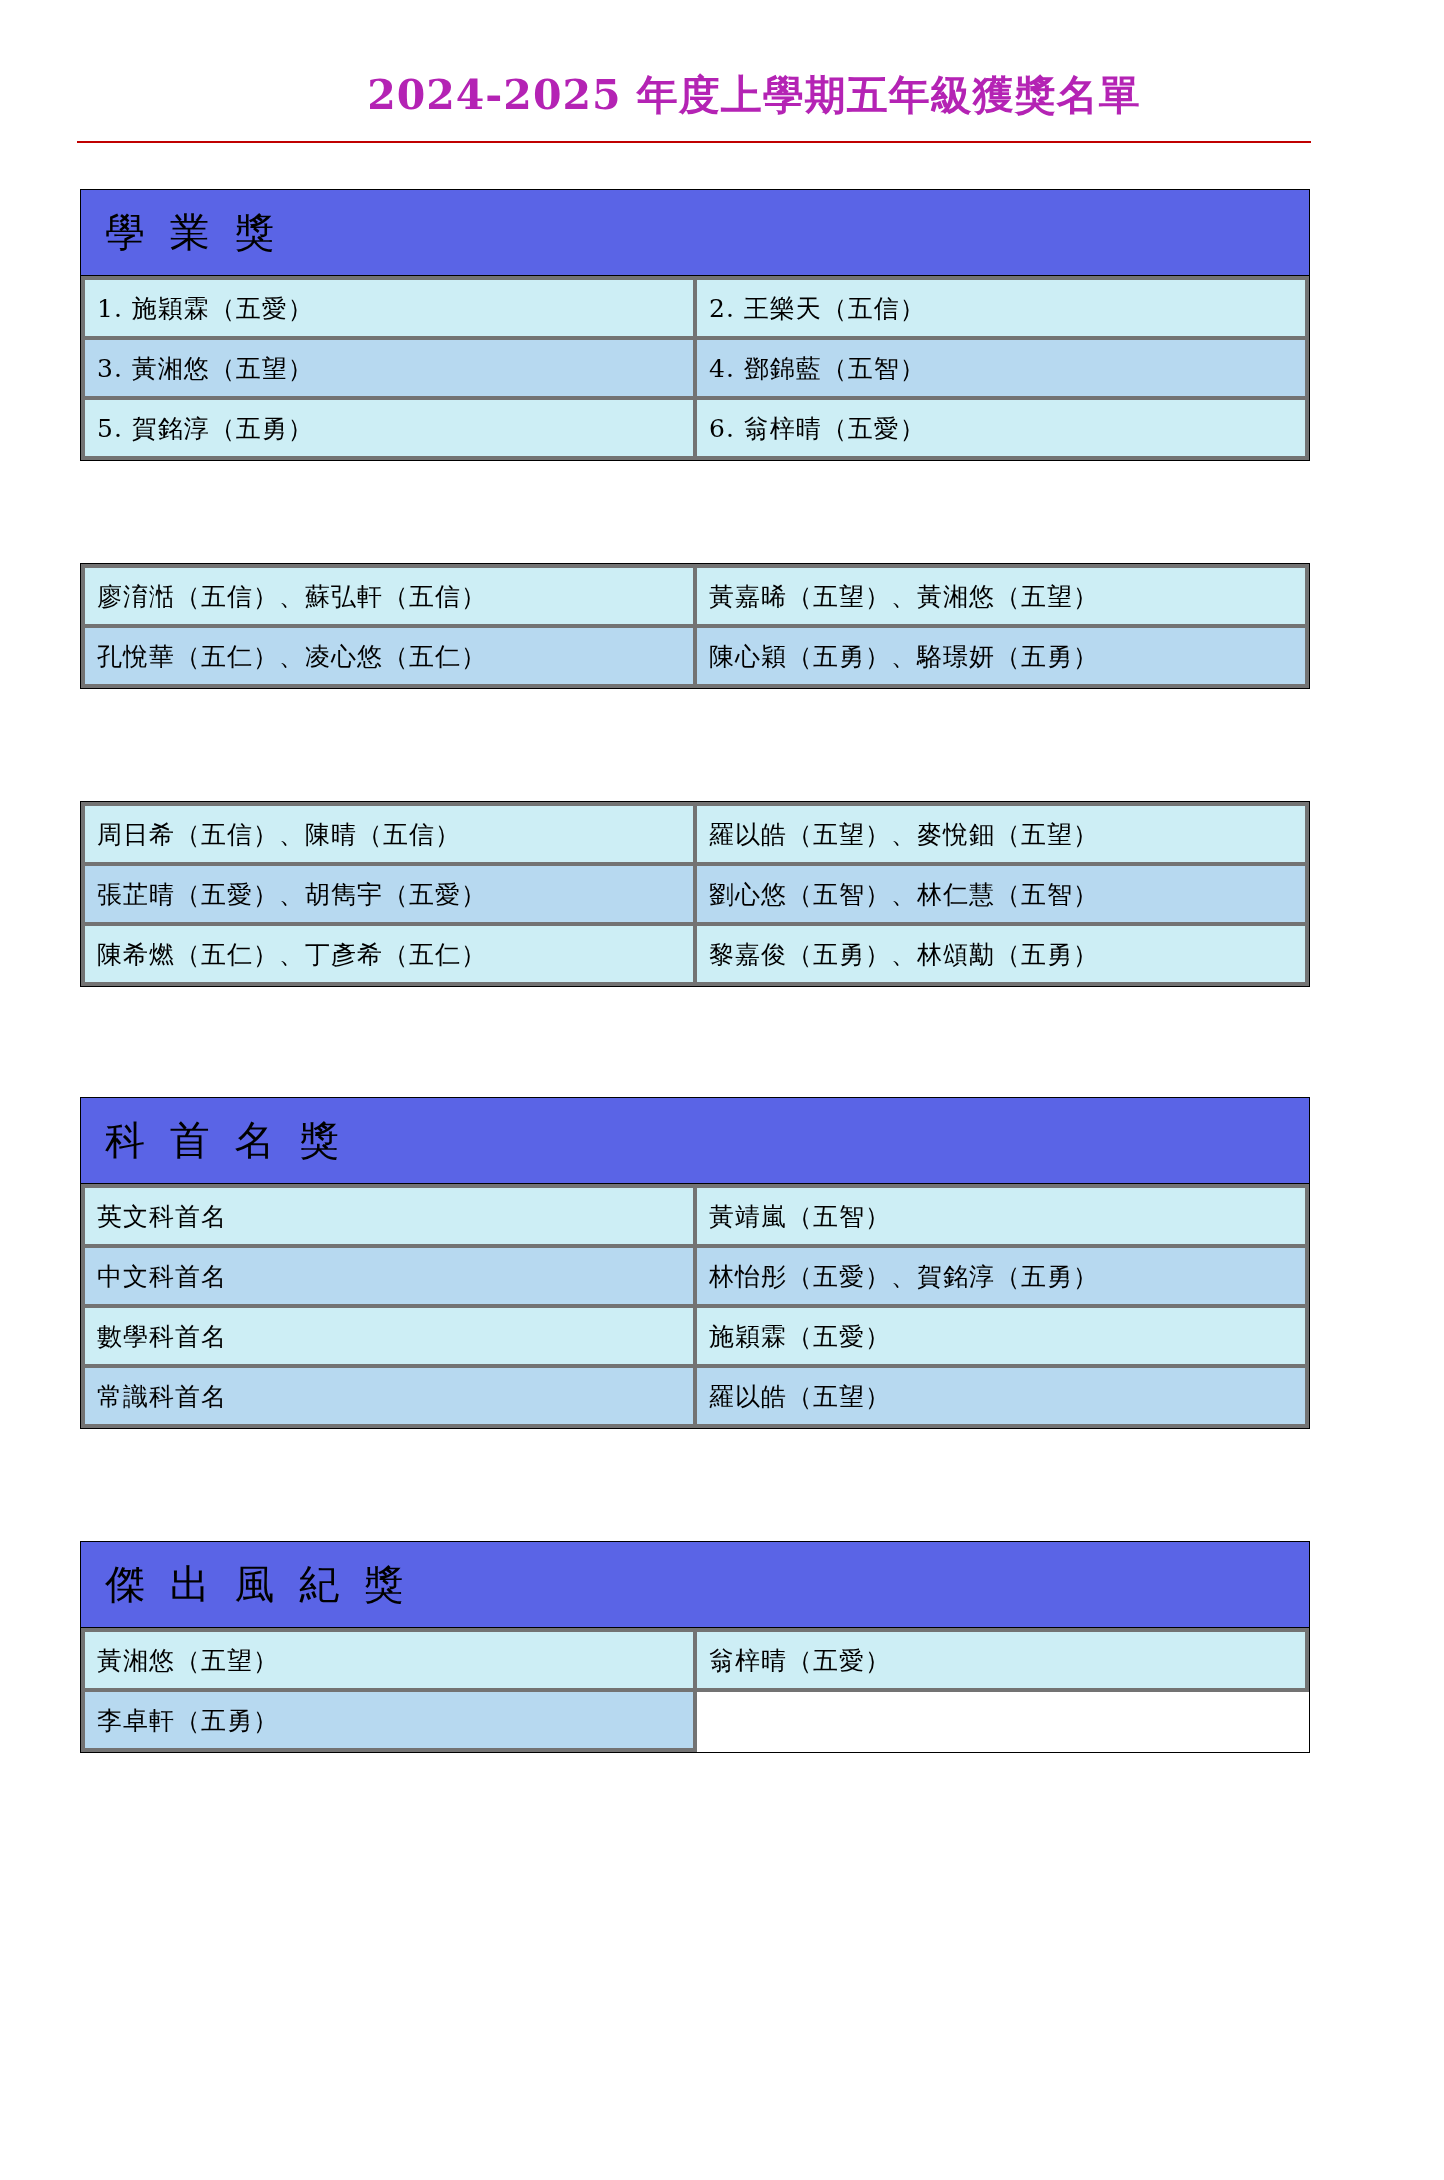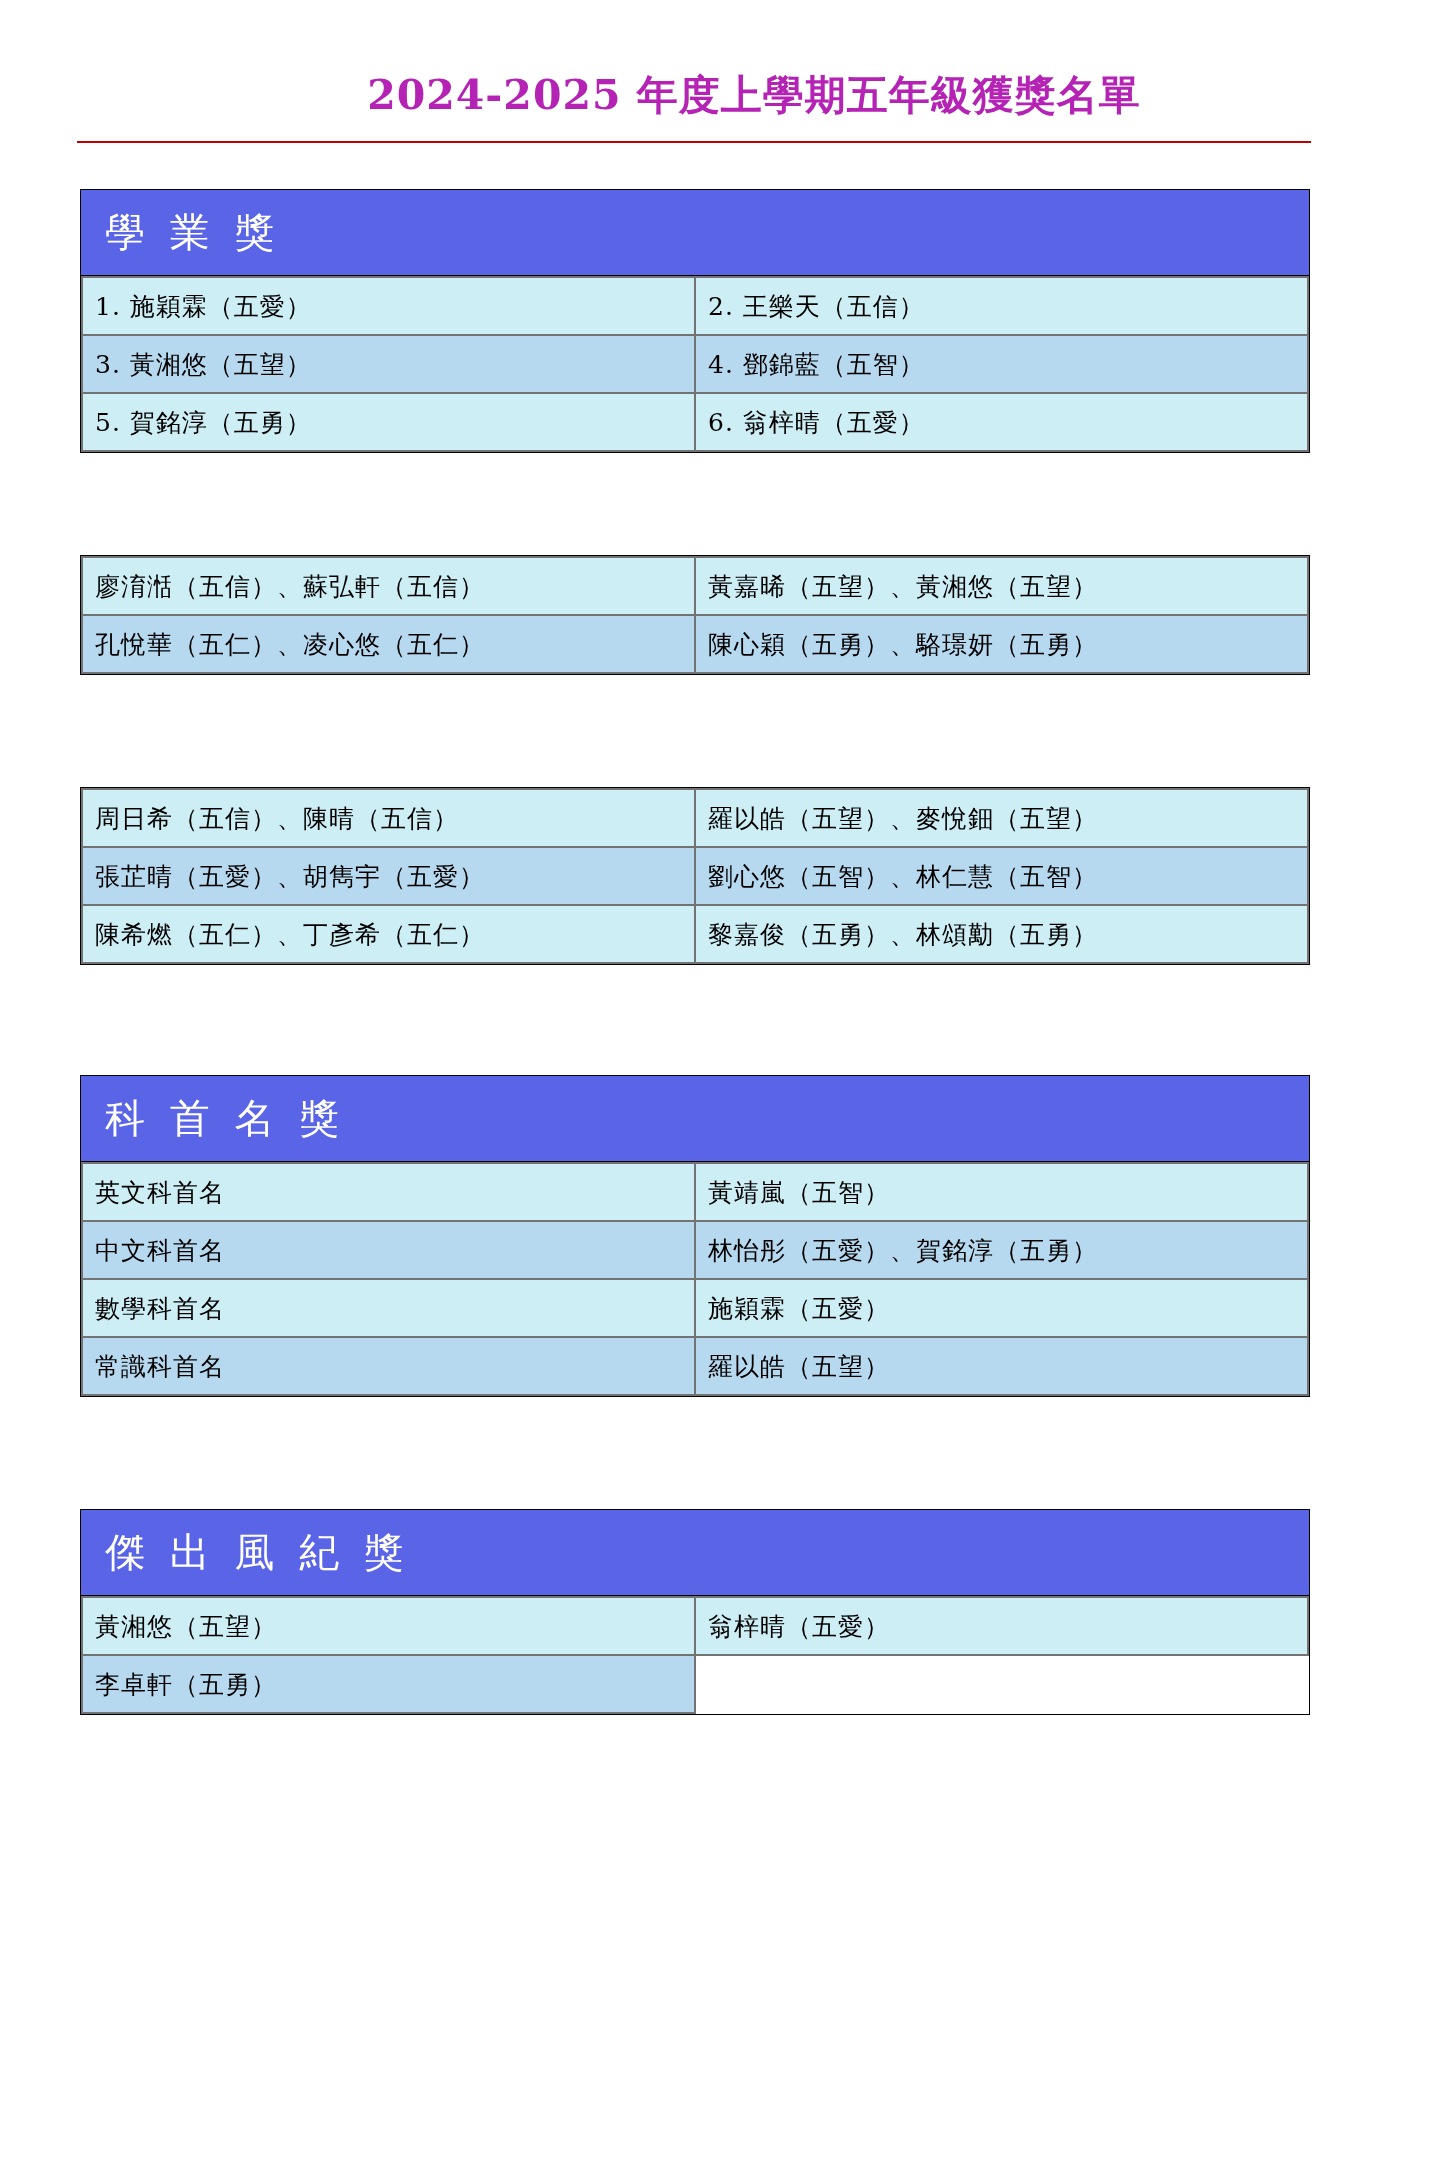--- a/index.html
+++ b/index.html
@@ -56,31 +56,31 @@
     background: #5a64e6;
     border-bottom: 1px solid #000;
     height: 86px;
     display: flex;
     align-items: center;
     padding-left: 24px;
     box-sizing: border-box;
   }
   .award-header-text {
     font-size: 40px;
-    color: #ffffff;
+    color: #000000;
     letter-spacing: 6px;
     font-family: "DejaVu Serif", "Liberation Serif", serif;
   }
   table.award-table {
     border-collapse: collapse;
     width: 100%;
     table-layout: fixed;
   }
   table.award-table td {
-    border: 2px solid #737373;
+    border: 4px solid #737373;
     height: 52px;
     padding: 2px 12px;
     font-size: 25px;
     color: #000;
     vertical-align: middle;
     letter-spacing: 1px;
     font-family: "DejaVu Serif", "Liberation Serif", serif;
     white-space: nowrap;
     overflow: hidden;
   }

